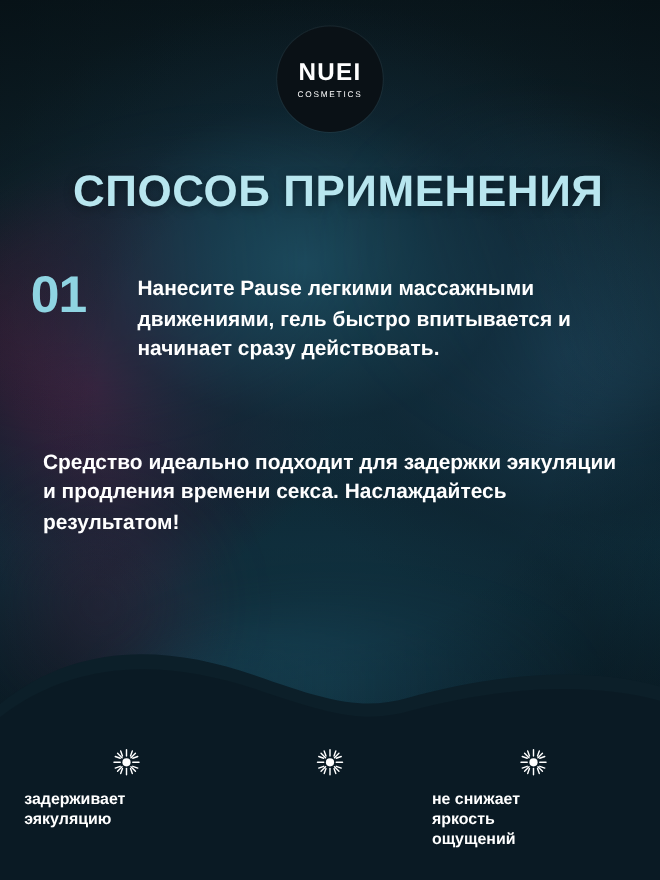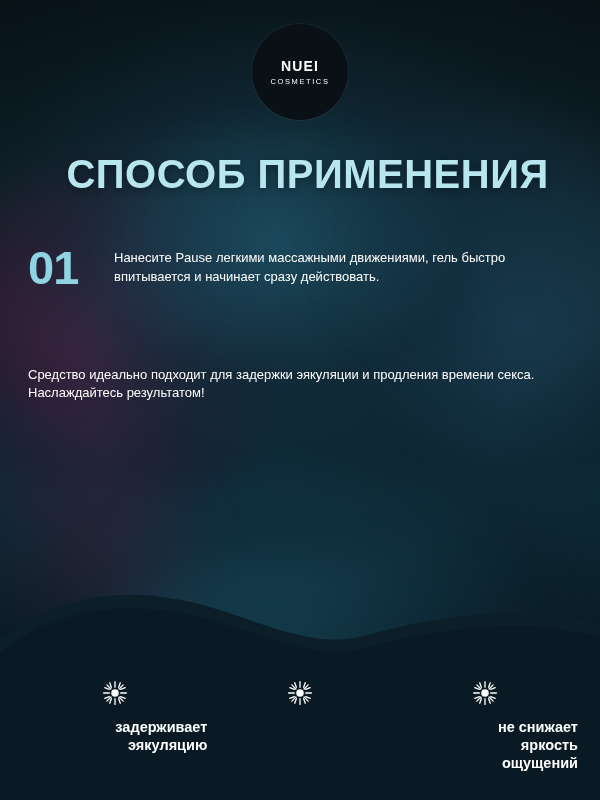--- a/index.html
+++ b/index.html
@@ -87,21 +87,21 @@
     border-radius: 50%;
     background: #0a1116;
     display: flex;
     flex-direction: column;
     align-items: center;
     justify-content: center;
     box-shadow: 0 0 0 1px rgba(255,255,255,0.05);
   }
   .logo-main {
     color: #ffffff;
-    font-size: 14px;
+    font-size: 22px;
     font-weight: bold;
     letter-spacing: 1.2px;
     line-height: 1;
   }
   .logo-sub {
     color: #ffffff;
     font-size: 7.5px;
     letter-spacing: 1.6px;
     margin-top: 5px;
     line-height: 1;
@@ -137,39 +137,40 @@
     color: #8fd4e2;
     font-size: 47px;
     font-weight: bold;
     line-height: 0.95;
     width: 86px;
     flex: 0 0 86px;
     letter-spacing: -1px;
   }
   .step-text {
     color: #ffffff;
-    font-size: 13px;
+    font-size: 19px;
     line-height: 1.45;
     padding-top: 3px;
-    font-weight: 400;
+    font-weight: 700;
+    margin-left: 11px;
   }
 
   
   .benefits {
     position: absolute;
     bottom: 28px;
     left: 0;
     right: 0;
     display: flex;
     justify-content: space-between;
     padding: 0 22px;
   }
   .benefit {
     flex: 1;
-    text-align: right;
+    text-align: left;
     color: #ffffff;
   }
   .benefit-icon {
     display: block;
     margin: 0 auto 12px auto;
     width: 26px;
     height: 26px;
   }
   .benefit-label {
     font-size: 14.5px;

